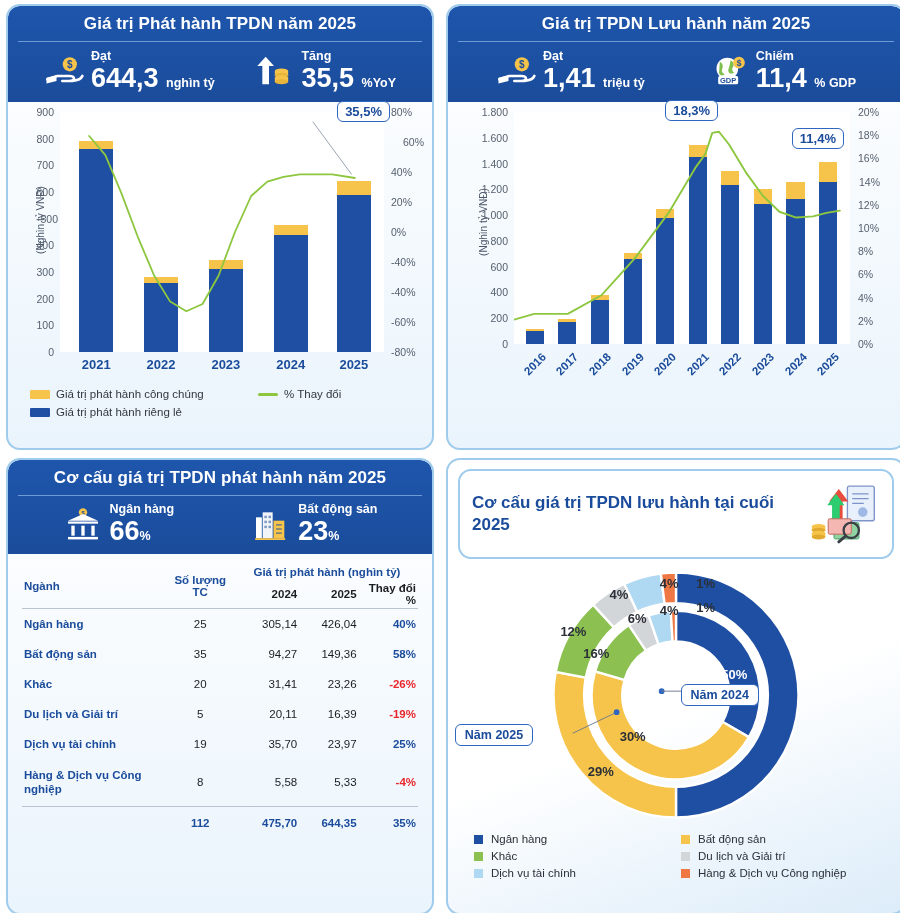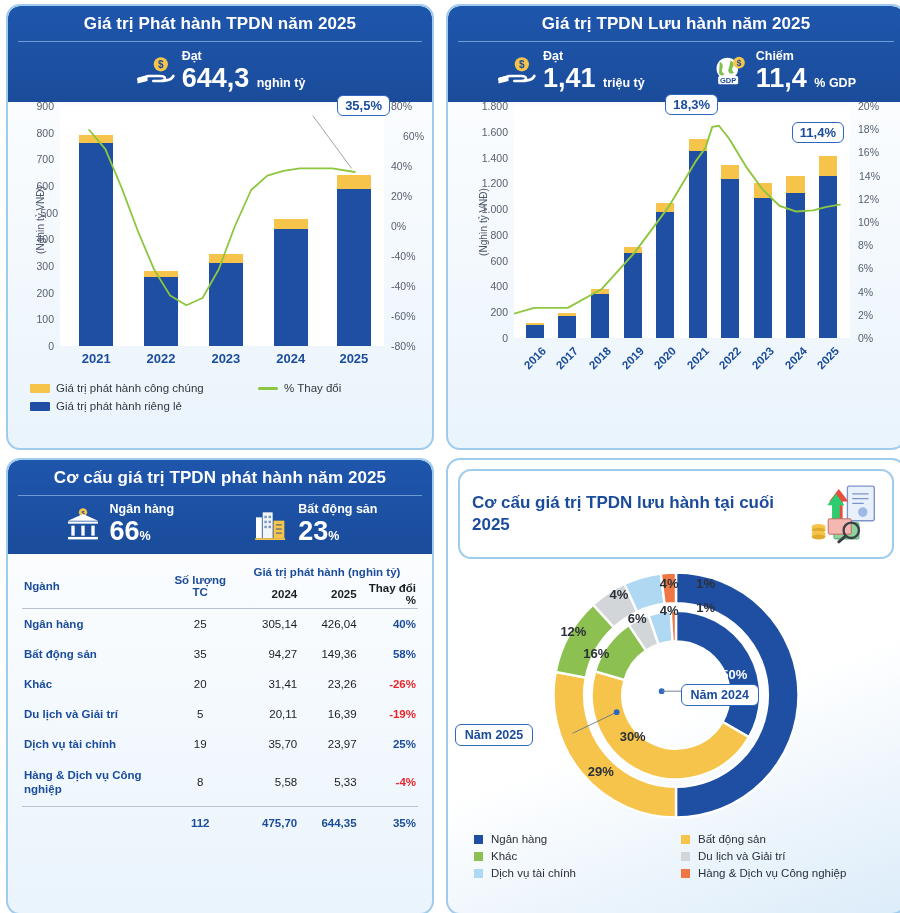--- a/index.html
+++ b/index.html
@@ -40,21 +40,21 @@
     display:flex; justify-content:space-around; align-items:center;
     padding:8px 6px 10px 6px;
   }
   .stat { display:flex; align-items:center; gap:7px; }
   .stat-txt .lbl { color:#fff; font-size:12.5px; font-weight:bold; line-height:1.1; }
   .stat-txt .val { color:#fff; font-size:27px; font-weight:bold; line-height:1.05; }
   .stat-txt .val .unit { font-size:12.5px; font-weight:bold; }
   .ic { width:40px; height:36px; flex:0 0 auto; }
 
   
-  .chart-wrap { position:relative; padding:4px 8px 0 8px; }
+  .chart-wrap { position:relative; padding:10px 8px 0 8px; }
   .plot { position:relative; background:#fff; }
   .axis-lbl {
     position:absolute; left:2px; top:50%;
     transform:translateY(-50%) rotate(-90deg);
     transform-origin:center;
     font-size:10px; color:#4a5568; white-space:nowrap;
   }
   .ytick, .y2tick {
     position:absolute; font-size:10.5px; color:#555f6d;
     white-space:nowrap; transform:translateY(-50%);
@@ -125,20 +125,35 @@
         <div class="stat">
           <svg class="ic" viewBox="0 0 48 40">
             <circle cx="31" cy="12" r="8.5" fill="#F6C44A"></circle>
             <text x="31" y="17" font-size="12" font-weight="bold" fill="#1B4C9B" text-anchor="middle" font-family="Liberation Sans">$</text>
             <path d="M4 30 L16 26 L30 26 Q36 26 36 29 Q36 32 30 32 L22 32 L34 32 Q44 31 46 26" stroke="#fff" stroke-width="3.2" fill="none" stroke-linecap="round" stroke-linejoin="round"></path>
             <path d="M3 28 L3 35 L15 32 L15 25 Z" fill="#fff"></path>
           </svg>
           <div class="stat-txt">
             <div class="lbl">Đạt</div>
             <div class="val"><span>644,3</span> <span class="unit">nghìn tỷ</span></div>
+          </div>
+        </div>
+        <div class="stat">
+          <svg class="ic" viewBox="0 0 48 40">
+            <path d="M10 36 L10 14 L4 14 L14 3 L24 14 L18 14 L18 36 Z" fill="#fff"></path>
+            <ellipse cx="33" cy="20" rx="8" ry="3" fill="#F6C44A"></ellipse>
+            <rect x="25" y="20" width="16" height="5" fill="#F6C44A"></rect>
+            <ellipse cx="33" cy="25" rx="8" ry="3" fill="#E8B53A"></ellipse>
+            <ellipse cx="33" cy="28" rx="8" ry="3" fill="#F6C44A"></ellipse>
+            <rect x="25" y="28" width="16" height="5" fill="#F6C44A"></rect>
+            <ellipse cx="33" cy="33" rx="8" ry="3" fill="#E8B53A"></ellipse>
+          </svg>
+          <div class="stat-txt">
+            <div class="lbl">Tăng</div>
+            <div class="val"><span>35,5</span> <span class="unit">%YoY</span></div>
           </div>
         </div>
       </div>
     </div>
 
     <div class="chart-wrap">
       <div class="axis-lbl" style="left:-1px;top:118px;">(Nghìn tỷ VNĐ)</div>
       <div class="plot" id="plot1" style="height:240px;margin:0 40px 0 44px;position:relative;">
 
         <div class="ytick" style="right:100%;margin-right:6px;top:0%;">900</div>

